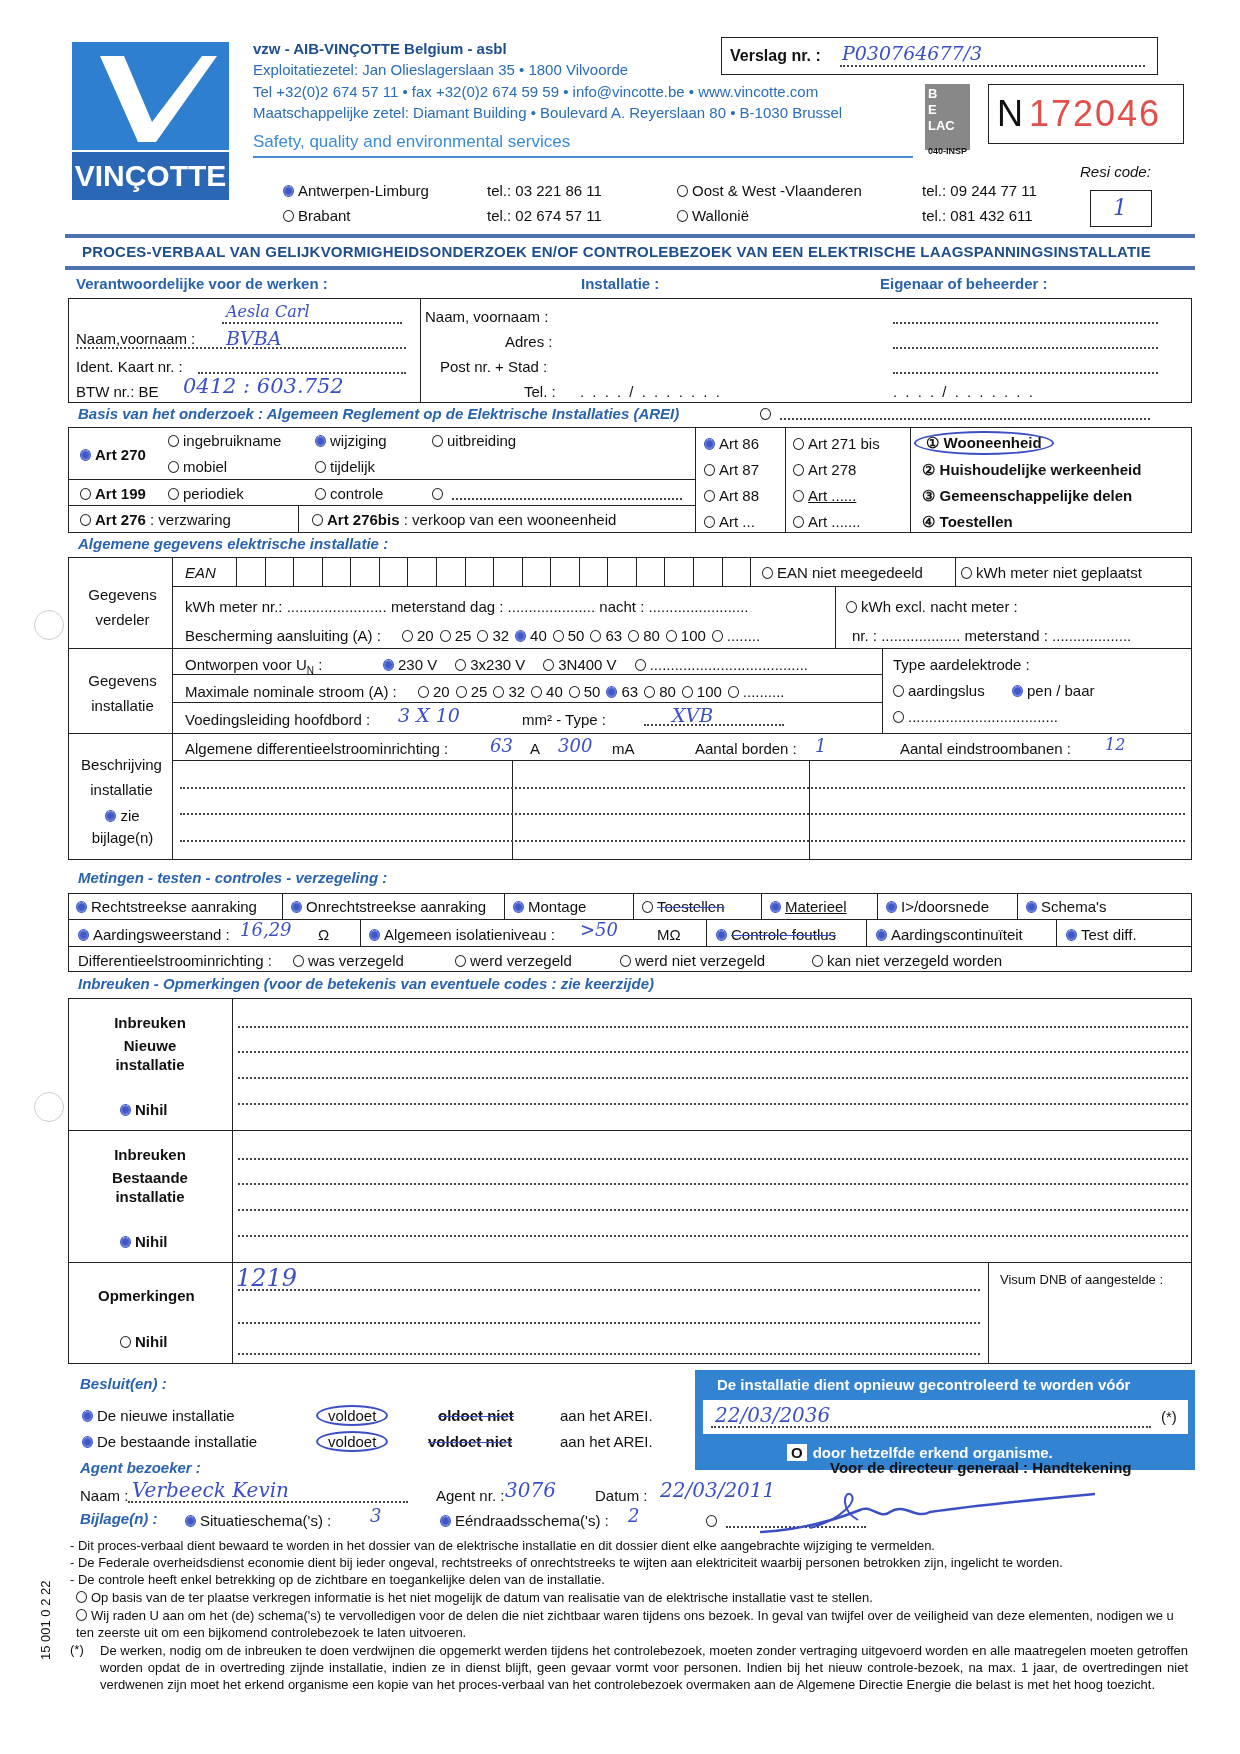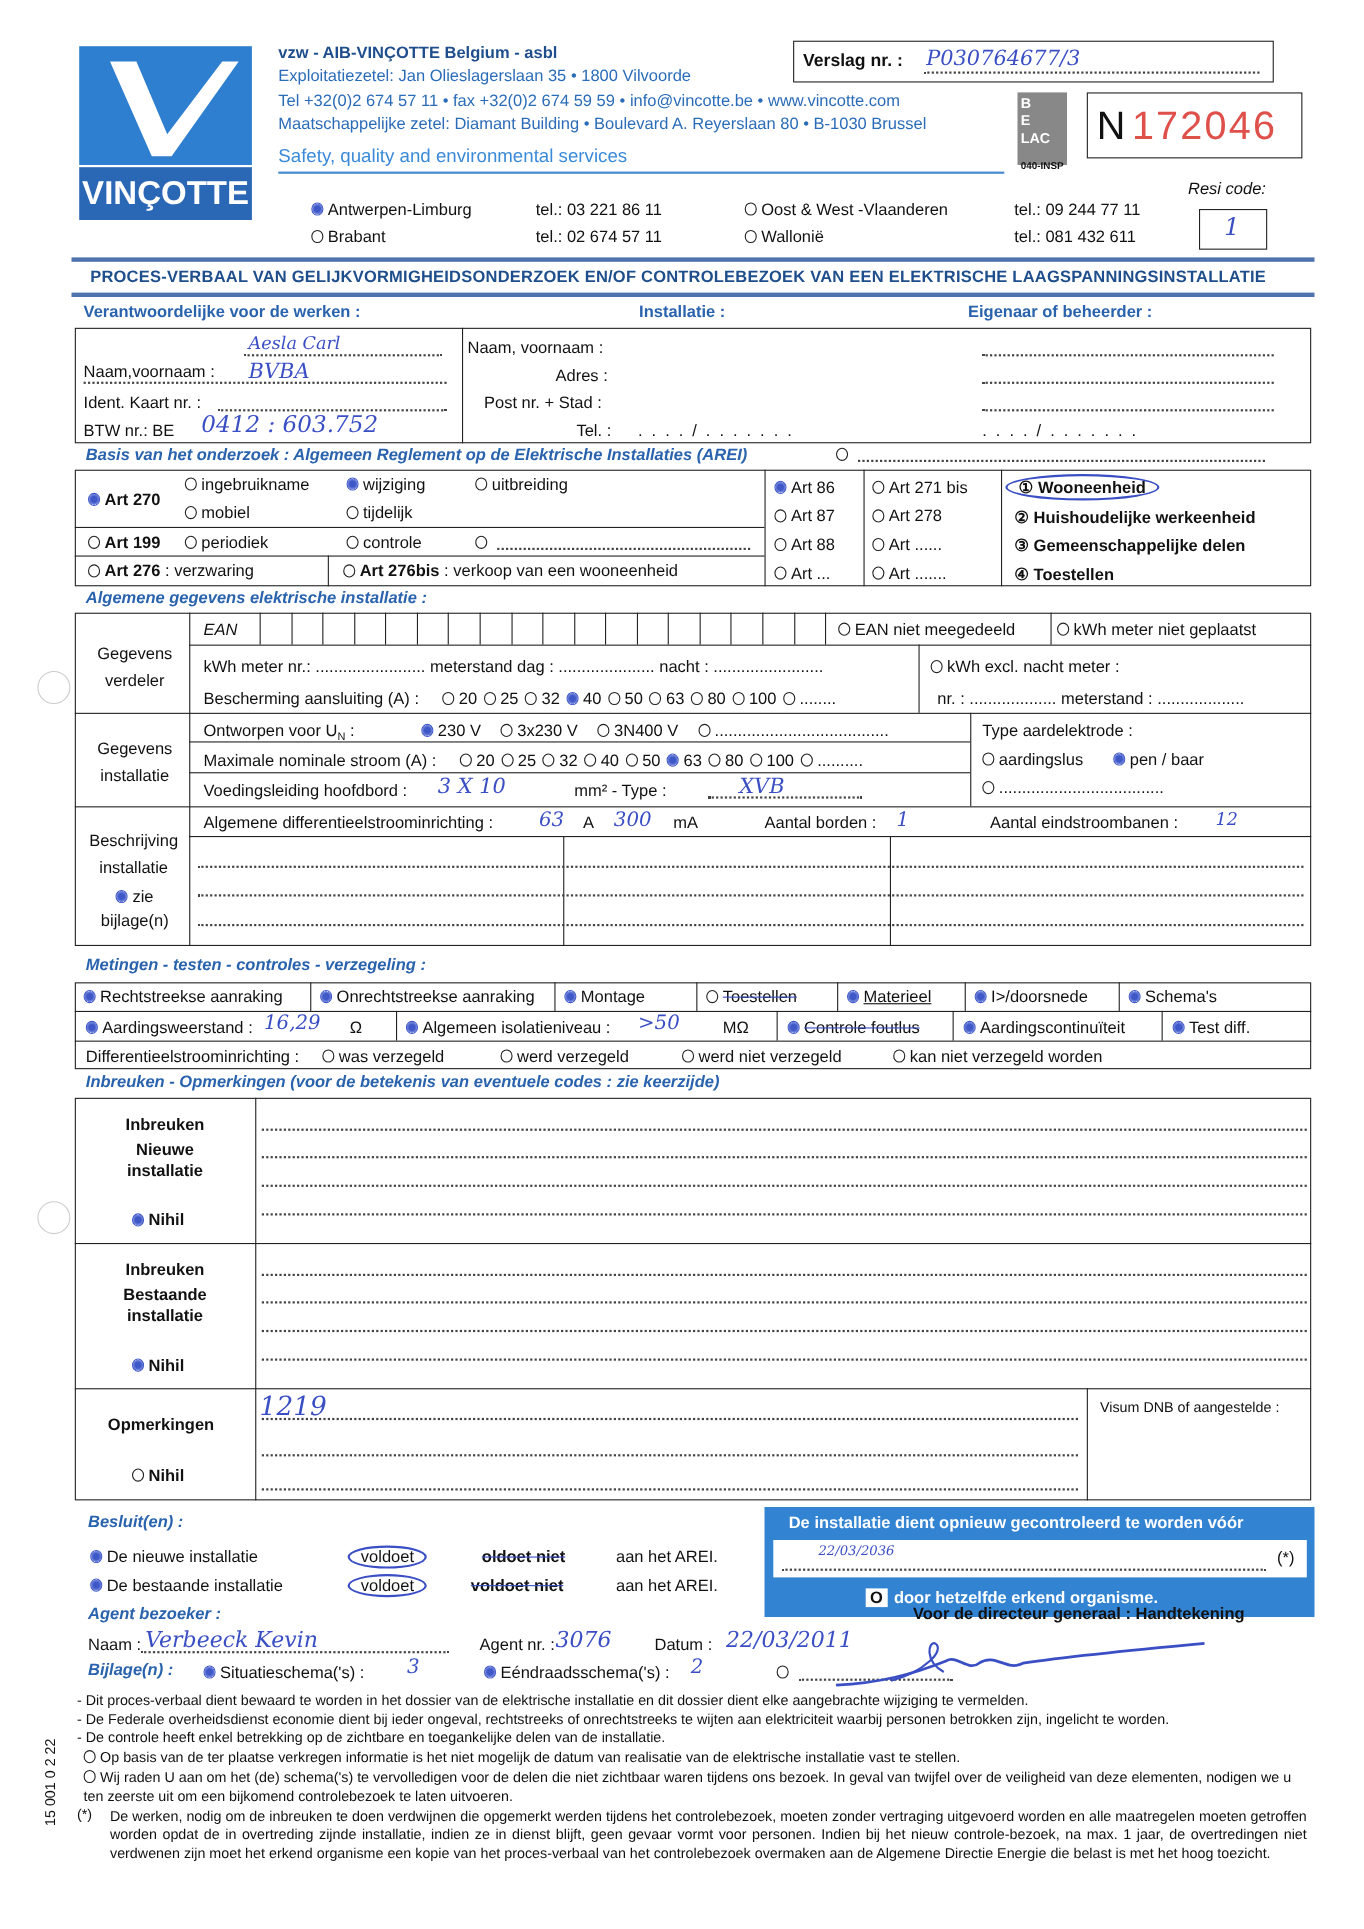--- a/index.html
+++ b/index.html
@@ -126,21 +126,21 @@
 <div class="dots" style="left:452px;top:498px;width:230px;"></div>
 <div class="cell" style="left:80px;top:511px;"><span class="rad"></span><b>Art 276</b><span> : verzwaring</span></div>
 <div class="cell" style="left:312px;top:511px;"><span class="rad"></span><b>Art 276bis</b><span> : verkoop van een wooneenheid</span></div>
 
 <div class="cell" style="left:704px;top:435px;"><span class="rad on"></span><span>Art 86</span></div>
 <div class="cell" style="left:704px;top:461px;"><span class="rad"></span><span>Art 87</span></div>
 <div class="cell" style="left:704px;top:487px;"><span class="rad"></span><span>Art 88</span></div>
 <div class="cell" style="left:704px;top:513px;"><span class="rad"></span><span>Art ...</span></div>
 <div class="cell" style="left:793px;top:435px;"><span class="rad"></span><span>Art 271 bis</span></div>
 <div class="cell" style="left:793px;top:461px;"><span class="rad"></span><span>Art 278</span></div>
-<div class="cell" style="left:793px;top:487px;"><span class="rad"></span><span>Art ......</span></div>
+<div class="cell" style="left:793px;top:487px;text-decoration:underline;"><span class="rad"></span><span>Art ......</span></div>
 <div class="cell" style="left:793px;top:513px;"><span class="rad"></span><span>Art .......</span></div>
 <div class="cell circle-mark" style="left:914px;top:431px;font-weight:bold;padding:1px 10px;">① Wooneenheid</div>
 <div class="cell" style="left:922px;top:461px;font-weight:bold;">② Huishoudelijke werkeenheid</div>
 <div class="cell" style="left:922px;top:487px;font-weight:bold;">③ Gemeenschappelijke delen</div>
 <div class="cell" style="left:922px;top:513px;font-weight:bold;">④ Toestellen</div>
 
 <div class="abs sect" style="left:78px;top:535px;">Algemene gegevens elektrische installatie :</div>
 
 <div class="box" style="left:68px;top:557px;width:1124px;height:303px;"></div>
 <div class="vline" style="left:172px;top:557px;height:303px;"></div>
@@ -294,21 +294,21 @@
 <div class="cell strike" style="left:438px;top:1407px;font-weight:bold;">oldoet niet</div>
 <div class="cell" style="left:560px;top:1407px;">aan het AREI.</div>
 <div class="cell" style="left:82px;top:1433px;"><span class="rad on"></span><span>De bestaande installatie</span></div>
 <div class="cell circle-mark" style="left:316px;top:1431px;">voldoet</div>
 <div class="cell strike" style="left:428px;top:1433px;font-weight:bold;">voldoet niet</div>
 <div class="cell" style="left:560px;top:1433px;">aan het AREI.</div>
 
 <div class="abs" style="left:695px;top:1370px;width:500px;height:100px;background:#3383d3;">
   <div class="cell" style="left:22px;top:6px;color:#fff;font-weight:bold;">De installatie dient opnieuw gecontroleerd te worden vóór</div>
   <div class="abs" style="left:8px;top:30px;width:485px;height:34px;background:#fff;">
-    <span class="cell hand" style="left:41px;top:3px;font-size:12px;">22/03/2036</span>
+    <span class="cell hand" style="left:12px;top:3px;font-size:20px;">22/03/2036</span>
     <div class="dots" style="left:8px;top:26px;width:440px;"></div>
     <span class="cell" style="left:458px;top:8px;">(*)</span>
   </div>
   <div class="cell" style="left:92px;top:74px;color:#fff;font-weight:bold;"><span style="display:inline-block;background:#fff;color:#111;padding:0 4px;margin-right:6px;">O</span><span>door hetzelfde erkend organisme.</span></div>
 </div>
 
 <div class="abs sect" style="left:80px;top:1459px;">Agent bezoeker :</div>
 <div class="cell" style="left:830px;top:1459px;font-weight:bold;">Voor de directeur generaal : Handtekening</div>
 <div class="cell" style="left:80px;top:1487px;">Naam :</div>
 <div class="cell hand" style="left:132px;top:1478px;font-size:20px;">Verbeeck Kevin</div>

